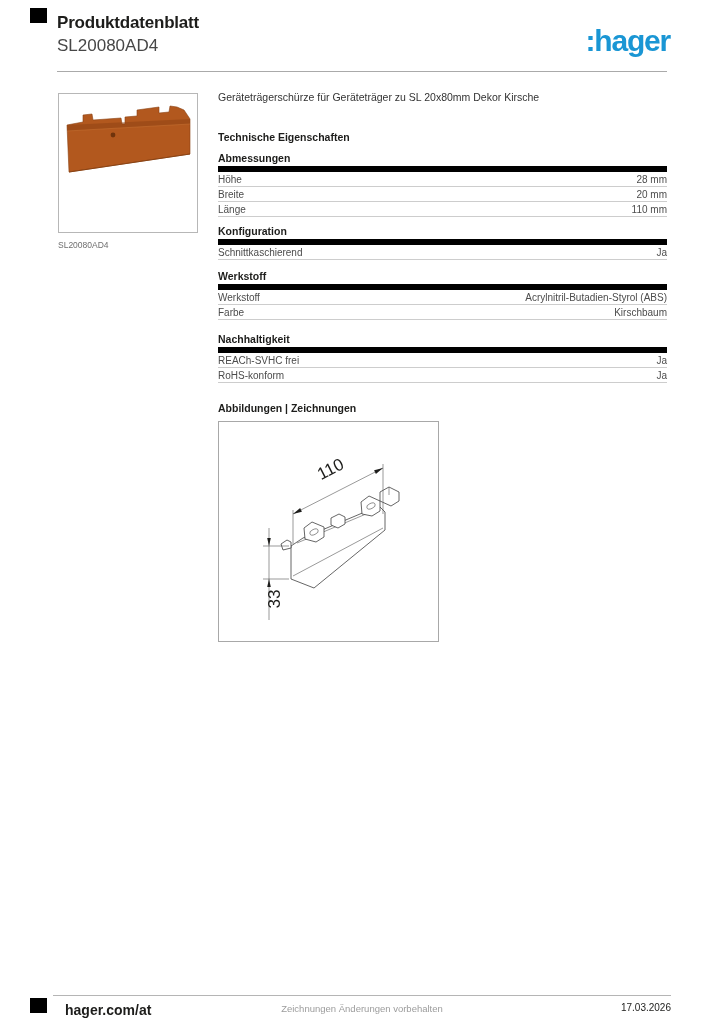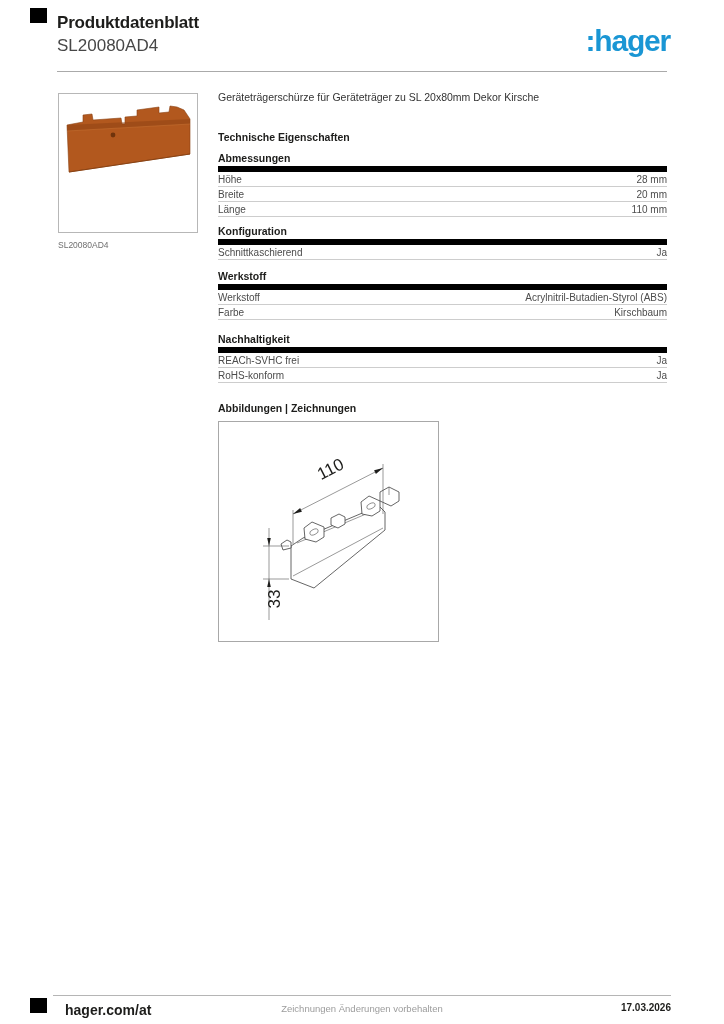--- a/index.html
+++ b/index.html
@@ -40,21 +40,21 @@
          font-size:10px; color:#4c4c4c; }
   .abb-head { margin-top:19px; font-size:10.5px; font-weight:bold; color:#1d1d1b; line-height:12px; }
   .draw-box { margin-top:7px; width:221px; height:221px; border:1px solid #a8a8a8; background:#fff; }
   .draw-box svg { display:block; }
 
   
   .footer-rule { position:absolute; left:53px; right:53px; top:995px; height:1px; background:#b5b5b5; }
   .footer-left  { position:absolute; left:57px; top:1002px; font-size:14px; font-weight:bold; color:#1d1d1b;padding-left:8px; }
   .footer-center{ position:absolute; left:0; right:0; top:1003px; text-align:center;
                   font-size:9.5px; color:#9c9c9c; }
-  .footer-right { position:absolute; right:53px; top:1002px; font-size:10px; font-weight:bold; color:#1d1d1b; }
+  .footer-right { position:absolute; right:53px; top:1002px; font-size:10px; font-weight:normal; color:#1d1d1b; }
 
   .dim-text { font-size:17px; fill:#1d1d1b; font-family:"Liberation Sans", sans-serif; }
   .sketch-f { stroke:#3f3f3f; stroke-width:0.8; fill:#ffffff; }
   .thin { stroke:#555; stroke-width:0.6; fill:none; }
 </style>
 </head>
 <body>
 
 <div class="page">
 

